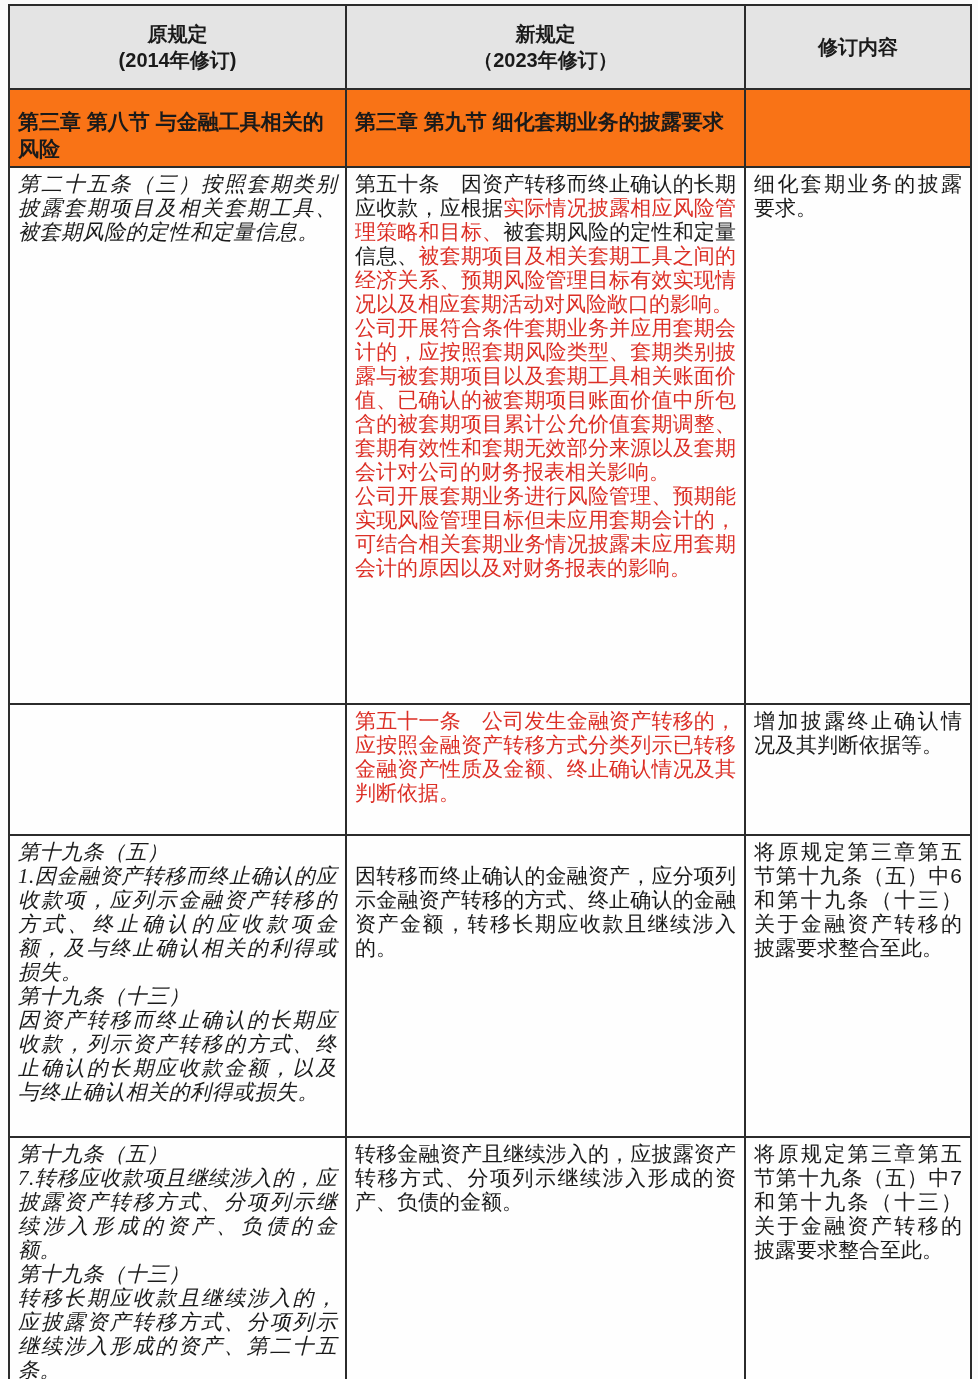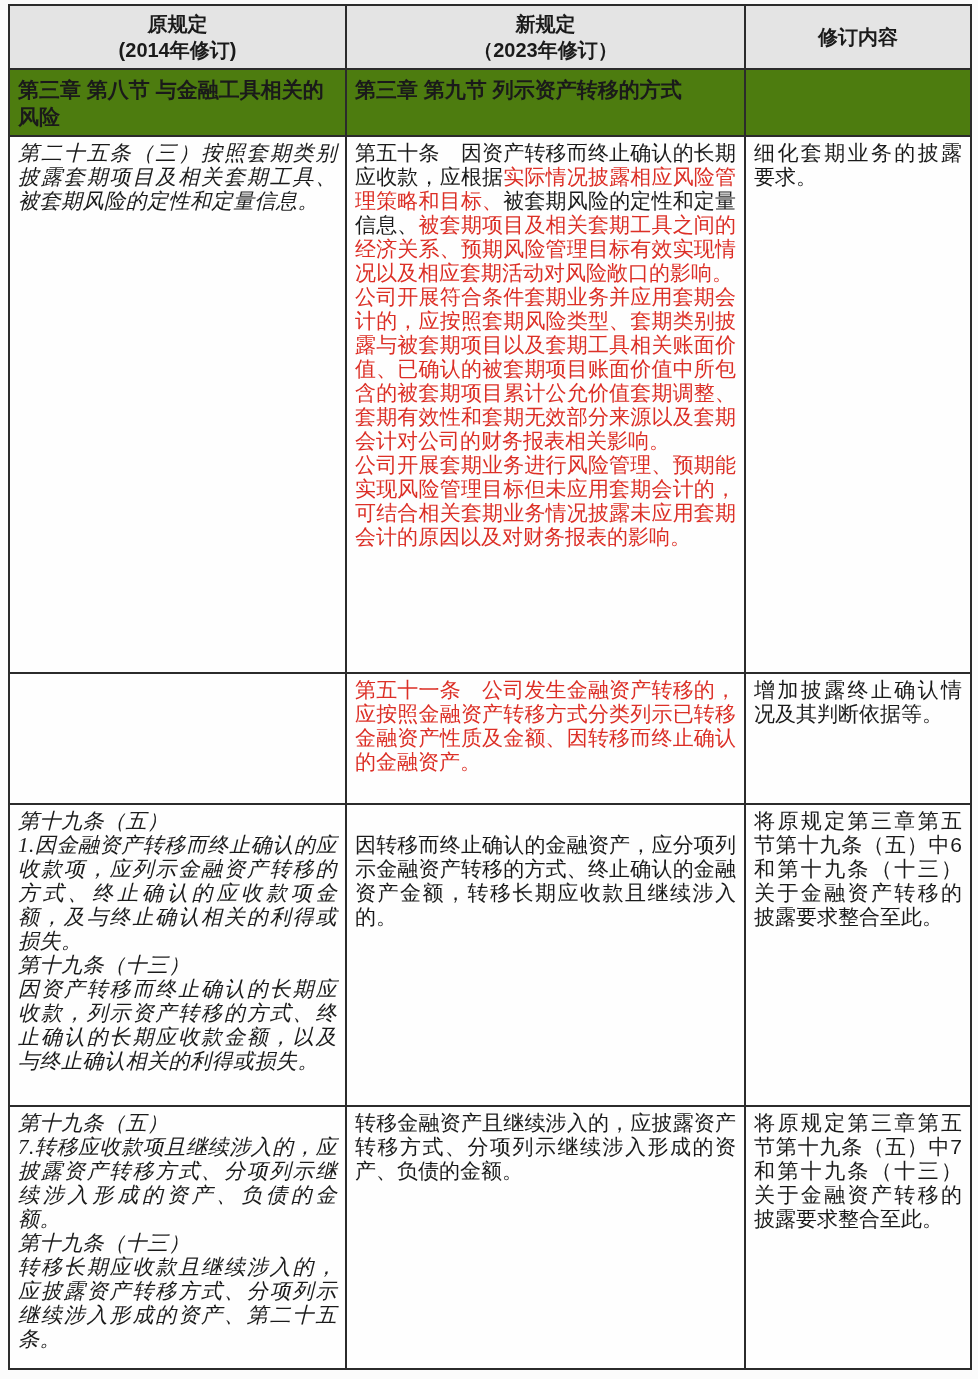--- a/index.html
+++ b/index.html
@@ -19,37 +19,37 @@
   col.c1{width:337px;}
   col.c2{width:399px;}
   col.c3{width:226px;}
   th,td{
     border:2px solid #2b2b2b;
     vertical-align:top;
     padding:4px 8px;
     background:#fefefe;
     overflow:hidden;
   }
-  tr.hdr{height:64px;}
+  tr.hdr{height:84px;}
   tr.hdr th{
     background:#e4e4e4;
     font-weight:600;
     font-size:20px;
     text-align:center;
     vertical-align:middle;
     padding:2px 4px;
     line-height:26px;
   }
   tr.sec{height:67px;}
   tr.sec td{
-    background:#4d7c0f;
+    background:#f97316;
     font-weight:700;
     font-size:21px;
     line-height:27px;
-    padding-top:6px;
+    padding-top:18px;
   }
   tr.r0{height:537px;padding-left:48px;}
   tr.r1{height:131px;}
   tr.r2{height:302px;}
   tr.r3{height:263px;}
   td p{
     margin:0;
     font-size:21px;
     line-height:24px;
     text-align:justify;
@@ -83,40 +83,40 @@
       <th>
         <div>新规定</div>
         <div>（2023年修订）</div>
       </th>
       <th>
         <div>修订内容</div>
       </th>
     </tr>
     <tr class="sec">
       <td>第三章 第八节 与金融工具相关的风险</td>
-      <td>第三章 第九节 列示资产转移的方式</td>
+      <td>第三章 第九节 细化套期业务的披露要求</td>
       <td></td>
     </tr>
   <tr class="content-row r0">
         <td class="kai">
           <p><span class="c-black">第二十五条（三）按照套期类别披露套期项目及相关套期工具、被套期风险的定性和定量信息。</span></p>
         </td>
         <td>
           <p><span class="c-black">第五十条　因资产转移而终止确认的长期应收款，应根据</span><span class="c-red">实际情况披露相应风险管理策略和目标、</span><span class="c-black">被套期风险的定性和定量信息、</span><span class="c-red">被套期项目及相关套期工具之间的经济关系、预期风险管理目标有效实现情况以及相应套期活动对风险敞口的影响。</span></p>
           <p><span class="c-red">公司开展符合条件套期业务并应用套期会计的，应按照套期风险类型、套期类别披露与被套期项目以及套期工具相关账面价值、已确认的被套期项目账面价值中所包含的被套期项目累计公允价值套期调整、套期有效性和套期无效部分来源以及套期会计对公司的财务报表相关影响。</span></p>
           <p><span class="c-red">公司开展套期业务进行风险管理、预期能实现风险管理目标但未应用套期会计的，可结合相关套期业务情况披露未应用套期会计的原因以及对财务报表的影响。</span></p>
         </td>
         <td>
           <p><span class="c-black">细化套期业务的披露要求。</span></p>
         </td>
       </tr>
       <tr class="content-row r1">
         <td class="kai"></td>
         <td>
-          <p><span class="c-red">第五十一条　公司发生金融资产转移的，应按照金融资产转移方式分类列示已转移金融资产性质及金额、因转移而终止确认的金融资产。</span></p>
+          <p><span class="c-red">第五十一条　公司发生金融资产转移的，应按照金融资产转移方式分类列示已转移金融资产性质及金额、终止确认情况及其判断依据。</span></p>
         </td>
         <td>
           <p><span class="c-black">增加披露终止确认情况及其判断依据等。</span></p>
         </td>
       </tr>
       <tr class="content-row r2">
         <td class="kai">
           <p class="spread"><span class="c-black">第十九条（五）</span></p>
           <p><span class="c-black">1.因金融资产转移而终止确认的应收款项，应列示金融资产转移的方式、终止确认的应收款项金额，及与终止确认相关的利得或损失。</span></p>
           <p><span class="c-black">第十九条（十三）</span></p>

